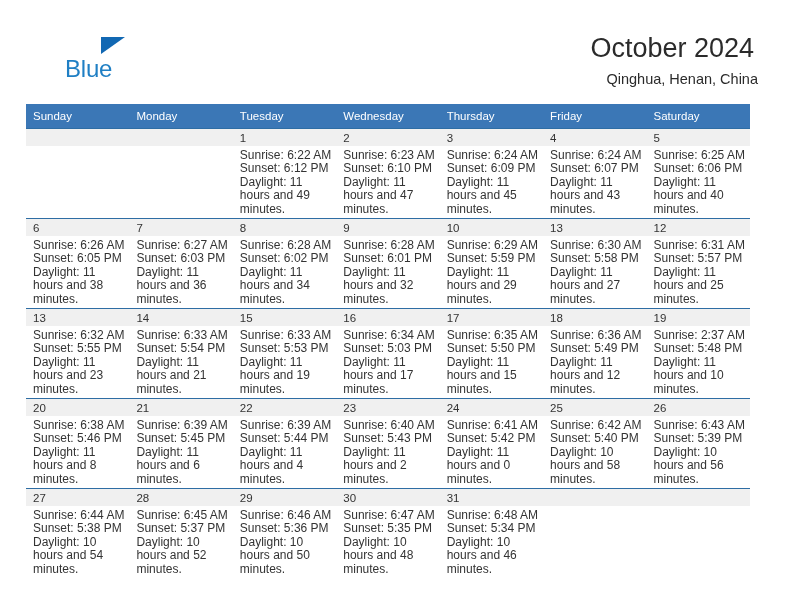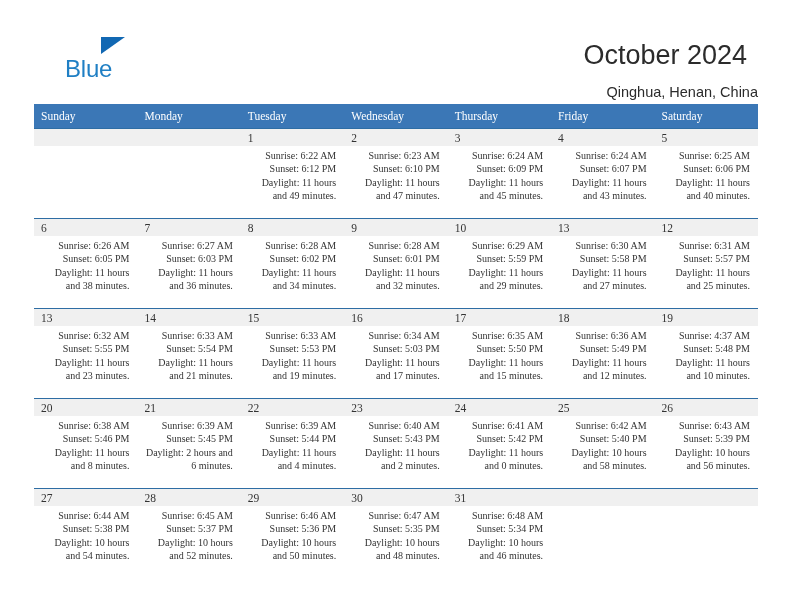--- a/index.html
+++ b/index.html
@@ -71,40 +71,39 @@
     position: absolute;
     right: 0;
     top: 0;
     text-align: right;
   }
   .cal-title {
     font-size: 27px;
     color: #2b2b2b;
     line-height: 32px;
     font-weight: normal;
-    margin: 11px;
+    margin: 4px;
     white-space: nowrap;
   }
   .cal-subtitle {
     font-size: 14.5px;
     color: #2b2b2b;
     line-height: 20px;
-    margin-top: 11px;
+    margin-top: 5px;
     white-space: nowrap;
   }
 
   
   .calendar {
     position: absolute;
-    left: 34px;
+    left: 26px;
     top: 104px;
     width: 724px;
     border-collapse: collapse;
     table-layout: fixed;
-    font-family: Liberation Serif, serif;
   }
 
   .dow-row th {
     background: #3b77b6;
     color: #ffffff;
     font-size: 11.5px;
     font-weight: normal;
     text-align: left;
     padding: 6px 0 6px 7px;
     height: 21px;
@@ -135,24 +134,23 @@
     font-size: 11.5px;
     color: #333333;
     line-height: 14px;
   }
   .cell-empty .date-band {
     color: transparent;
   }
 
   .cell-body {
     padding: 3px 8px 0 7px;
-    font-size: 10px;
+    font-size: 12px;
     line-height: 13.4px;
     color: #333333;
-    text-align: right;
   }
   .cell-body div {
     white-space: nowrap;
   }
   .cell-body .daylight {
     white-space: normal;
   }
 </style>
 </head>
 <body>
@@ -378,21 +376,21 @@
                 <div>Sunrise: 6:36 AM</div>
                 <div>Sunset: 5:49 PM</div>
                 <div class="daylight">Daylight: 11 hours and 12 minutes.</div>
               </div>
             </div>
           </td>
           <td>
             <div class="cell-inner">
               <div class="date-band">19</div>
               <div class="cell-body">
-                <div>Sunrise: 4:37 AM</div>
+                <div>Sunrise: 2:37 AM</div>
                 <div>Sunset: 5:48 PM</div>
                 <div class="daylight">Daylight: 11 hours and 10 minutes.</div>
               </div>
             </div>
           </td>
         </tr>
         <tr class="week-row">
           <td>
             <div class="cell-inner">
               <div class="date-band">20</div>
@@ -402,21 +400,21 @@
                 <div class="daylight">Daylight: 11 hours and 8 minutes.</div>
               </div>
             </div>
           </td>
           <td>
             <div class="cell-inner">
               <div class="date-band">21</div>
               <div class="cell-body">
                 <div>Sunrise: 6:39 AM</div>
                 <div>Sunset: 5:45 PM</div>
-                <div class="daylight">Daylight: 2 hours and 6 minutes.</div>
+                <div class="daylight">Daylight: 11 hours and 6 minutes.</div>
               </div>
             </div>
           </td>
           <td>
             <div class="cell-inner">
               <div class="date-band">22</div>
               <div class="cell-body">
                 <div>Sunrise: 6:39 AM</div>
                 <div>Sunset: 5:44 PM</div>
                 <div class="daylight">Daylight: 11 hours and 4 minutes.</div>

